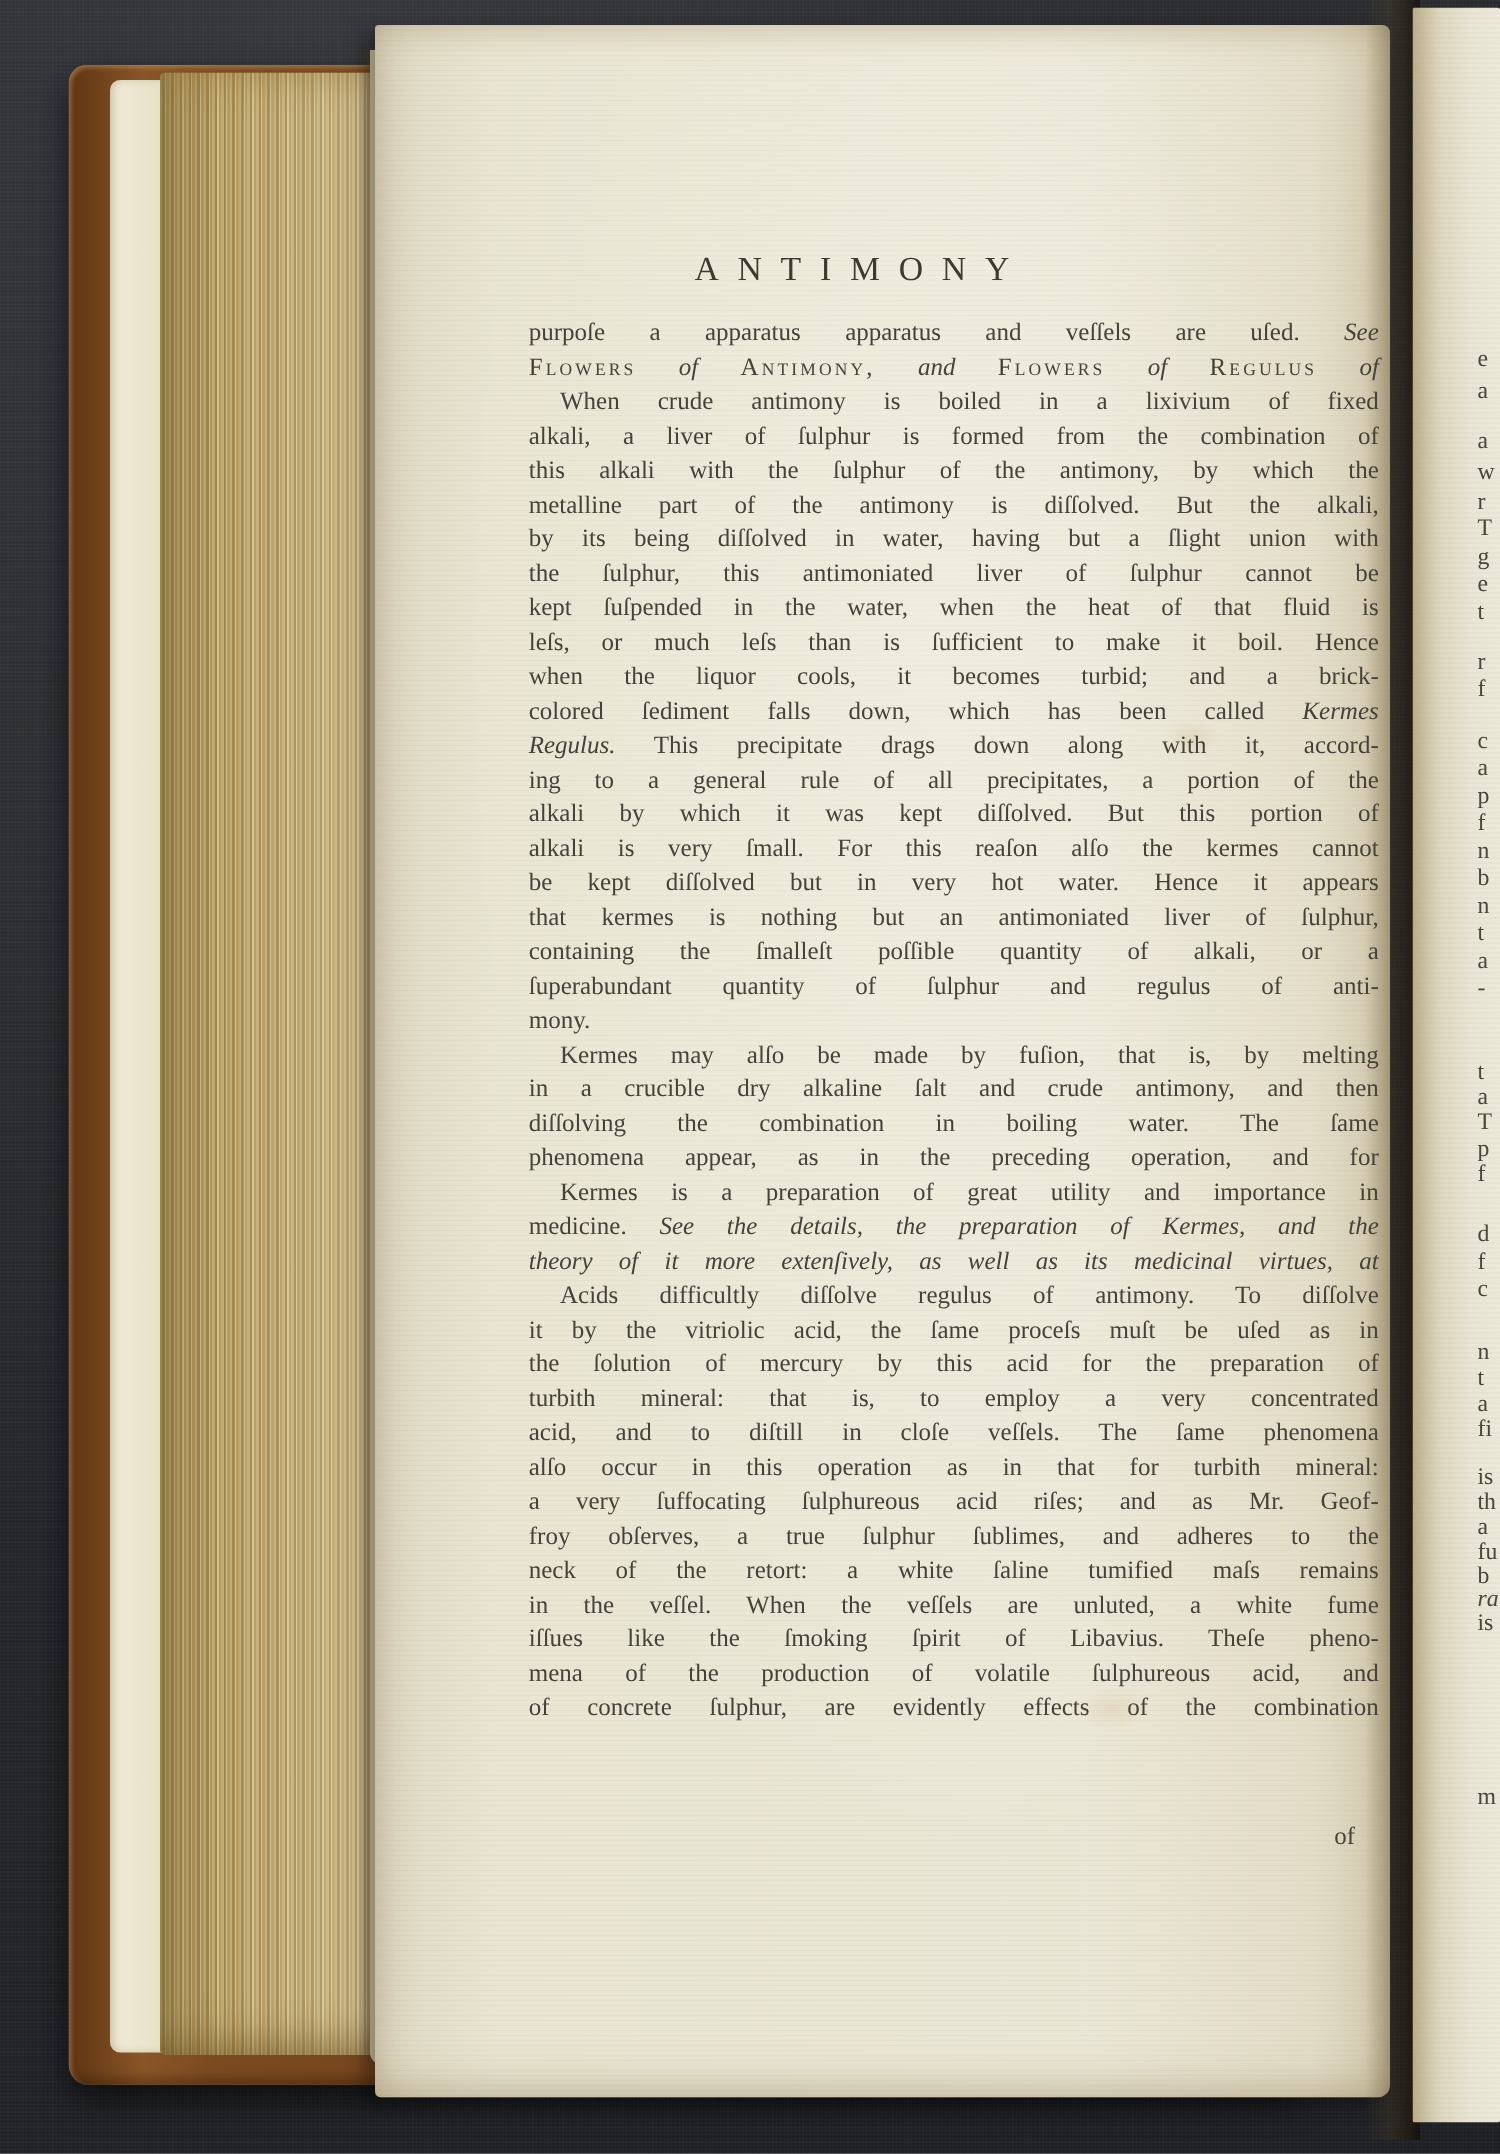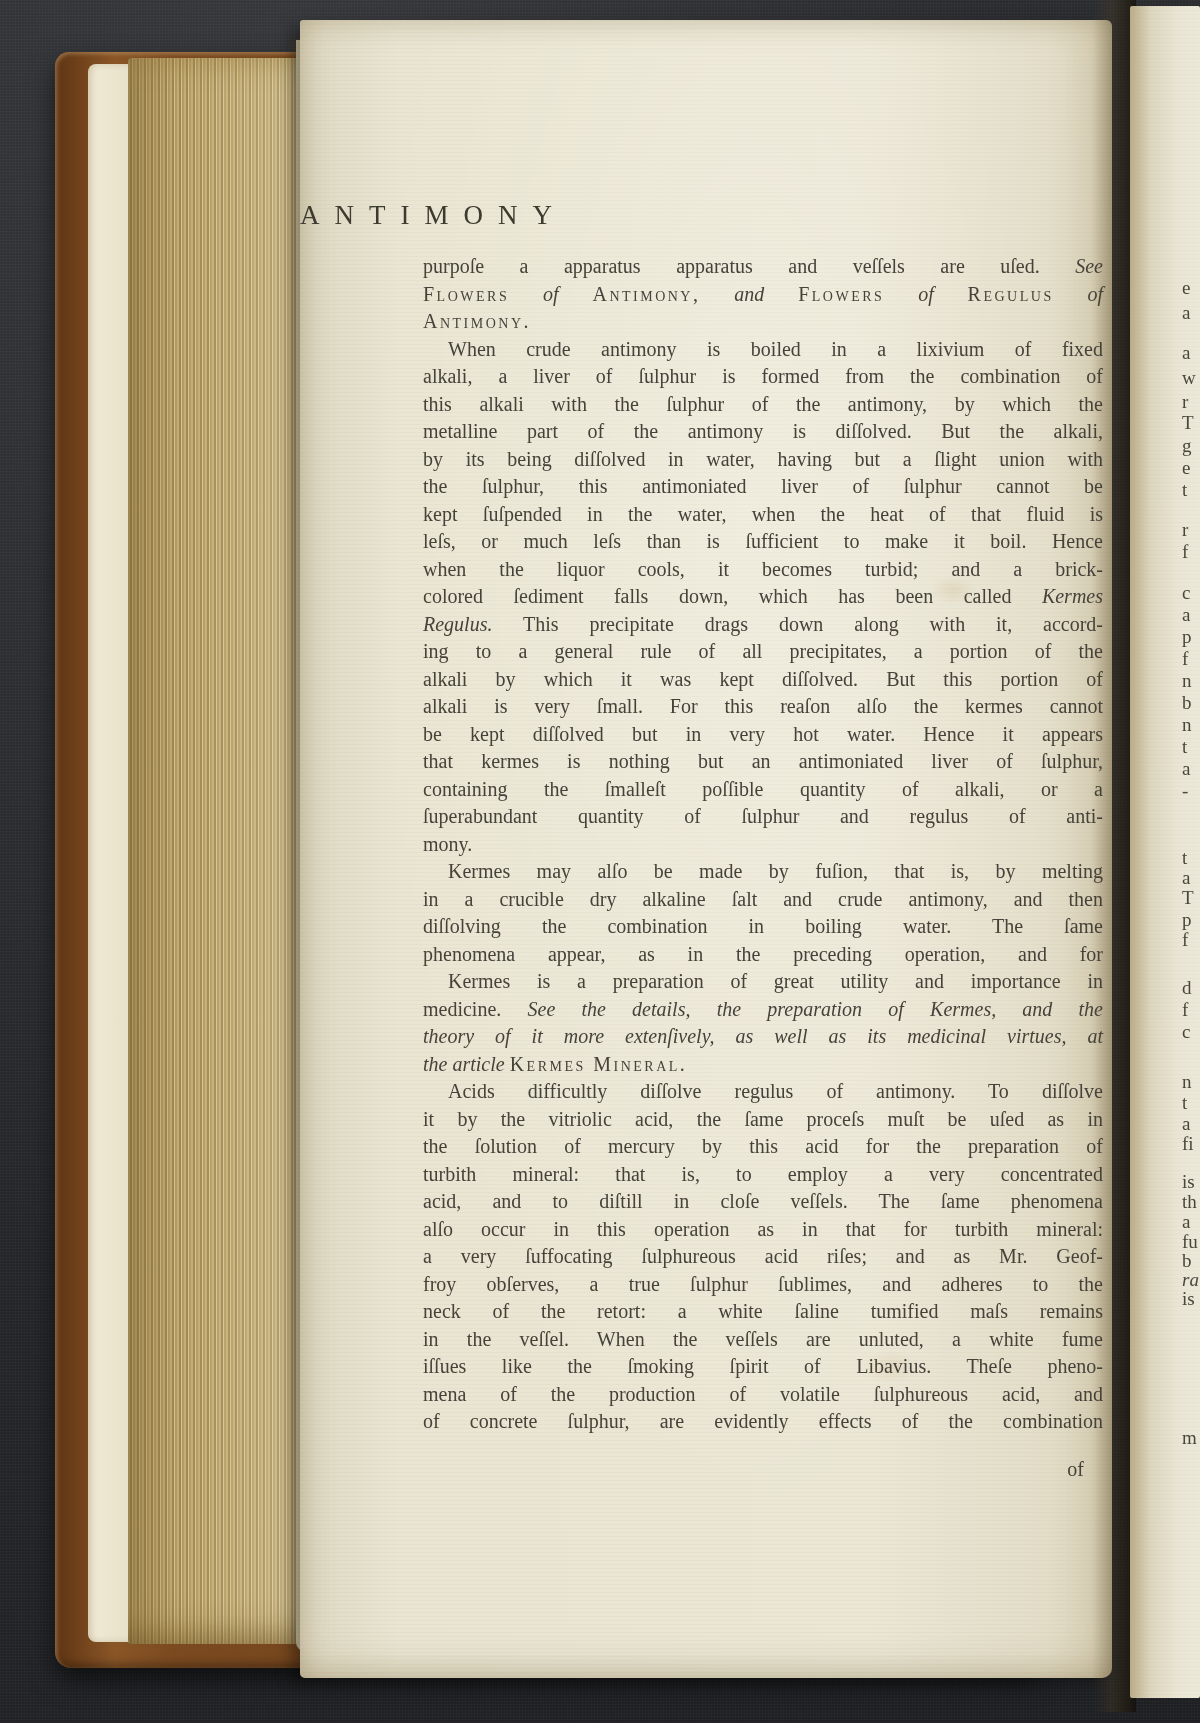--- a/index.html
+++ b/index.html
@@ -30,21 +30,21 @@
     background:
       radial-gradient(ellipse at 55% 30%, rgba(255,255,250,0.28), rgba(0,0,0,0) 62%),
       repeating-linear-gradient(180deg, rgba(160,148,115,0.07) 0 1px, rgba(0,0,0,0) 1px 4px),
       linear-gradient(90deg,#ded8c2,#e9e5d2 12%,#ebe7d6 70%,#e3ddc8 92%,#d6cdb2);
     box-shadow:-8px 6px 16px rgba(0,0,0,0.35),
       inset 16px 0 32px -16px rgba(150,130,90,0.4),
       inset -22px 0 42px -20px rgba(140,120,80,0.32),
       inset 0 -26px 44px -26px rgba(130,110,70,0.4),
       inset 0 20px 32px -22px rgba(150,130,90,0.28);}
   .heading{position:absolute;left:0;top:180px;width:100%;padding-right:34px;box-sizing:border-box;
-    text-align:left;font-size:27px;letter-spacing:15px;color:#3d3a30;}
+    text-align:center;font-size:27px;letter-spacing:15px;color:#3d3a30;}
   .textcol{position:absolute;left:123px;top:233px;width:680px;color:#46423a;font-size:20px;}
   .line{height:27.5px;line-height:27.5px;text-align:justify;text-align-last:justify;text-justify:inter-word;white-space:normal;}
   .line.end{text-align-last:left;}
   .line.ind{text-indent:25px;}
   .i{font-style:italic;}
   .sc{font-variant:small-caps;letter-spacing:2.5px;}
   .r{}
   .catchword{position:absolute;top:1438px;right:28px;font-size:20px;color:#46423a;}
   .gutter{position:absolute;left:1092px;top:0;width:44px;height:1712px;
     background:linear-gradient(90deg, rgba(80,65,35,0) 0%, rgba(80,65,35,0.28) 45%, rgba(35,25,10,0.55) 80%, rgba(15,10,4,0.68) 100%);}
@@ -67,21 +67,20 @@
   <div class="fore-edge"></div>
   <div class="curl1"></div>
   <div class="curl2"></div>
   <div class="page">
     <div class="stain1"></div>
     <div class="stain2"></div>
     <div class="heading">ANTIMONY</div>
     <div class="textcol">
         <div class="line"><span class="r">purpoſe a apparatus apparatus and veſſels are uſed. </span><span class="i">See</span></div>
         <div class="line"><span class="sc">Flowers</span><span class="r"> </span><span class="i">of</span><span class="r"> </span><span class="sc">Antimony,</span><span class="r"> </span><span class="i">and</span><span class="r"> </span><span class="sc">Flowers</span><span class="r"> </span><span class="i">of</span><span class="r"> </span><span class="sc">Regulus</span><span class="r"> </span><span class="i">of</span></div>
-        <div class="line end"><span class="sc">Antimony.</span></div>
         <div class="line ind"><span class="r">When crude antimony is boiled in a lixivium of fixed</span></div>
         <div class="line"><span class="r">alkali, a liver of ſulphur is formed from the combination of</span></div>
         <div class="line"><span class="r">this alkali with the ſulphur of the antimony, by which the</span></div>
         <div class="line"><span class="r">metalline part of the antimony is diſſolved. But the alkali,</span></div>
         <div class="line"><span class="r">by its being diſſolved in water, having but a ſlight union with</span></div>
         <div class="line"><span class="r">the ſulphur, this antimoniated liver of ſulphur cannot be</span></div>
         <div class="line"><span class="r">kept ſuſpended in the water, when the heat of that fluid is</span></div>
         <div class="line"><span class="r">leſs, or much leſs than is ſufficient to make it boil. Hence</span></div>
         <div class="line"><span class="r">when the liquor cools, it becomes turbid; and a brick-</span></div>
         <div class="line"><span class="r">colored ſediment falls down, which has been called </span><span class="i">Kermes</span></div>
@@ -94,21 +93,20 @@
         <div class="line"><span class="r">containing the ſmalleſt poſſible quantity of alkali, or a</span></div>
         <div class="line"><span class="r">ſuperabundant quantity of ſulphur and regulus of anti-</span></div>
         <div class="line end"><span class="r">mony.</span></div>
         <div class="line ind"><span class="r">Kermes may alſo be made by fuſion, that is, by melting</span></div>
         <div class="line"><span class="r">in a crucible dry alkaline ſalt and crude antimony, and then</span></div>
         <div class="line"><span class="r">diſſolving the combination in boiling water. The ſame</span></div>
         <div class="line"><span class="r">phenomena appear, as in the preceding operation, and for</span></div>
         <div class="line ind"><span class="r">Kermes is a preparation of great utility and importance in</span></div>
         <div class="line"><span class="r">medicine. </span><span class="i">See the details, the preparation of Kermes, and the</span></div>
         <div class="line"><span class="i">theory of it more extenſively, as well as its medicinal virtues, at</span></div>
-        <div class="line end"><span class="i">the article </span><span class="sc">Kermes Mineral.</span></div>
         <div class="line ind"><span class="r">Acids difficultly diſſolve regulus of antimony. To diſſolve</span></div>
         <div class="line"><span class="r">it by the vitriolic acid, the ſame proceſs muſt be uſed as in</span></div>
         <div class="line"><span class="r">the ſolution of mercury by this acid for the preparation of</span></div>
         <div class="line"><span class="r">turbith mineral: that is, to employ a very concentrated</span></div>
         <div class="line"><span class="r">acid, and to diſtill in cloſe veſſels. The ſame phenomena</span></div>
         <div class="line"><span class="r">alſo occur in this operation as in that for turbith mineral:</span></div>
         <div class="line"><span class="r">a very ſuffocating ſulphureous acid riſes; and as Mr. Geof-</span></div>
         <div class="line"><span class="r">froy obſerves, a true ſulphur ſublimes, and adheres to the</span></div>
         <div class="line"><span class="r">neck of the retort: a white ſaline tumified maſs remains</span></div>
         <div class="line"><span class="r">in the veſſel. When the veſſels are unluted, a white fume</span></div>

